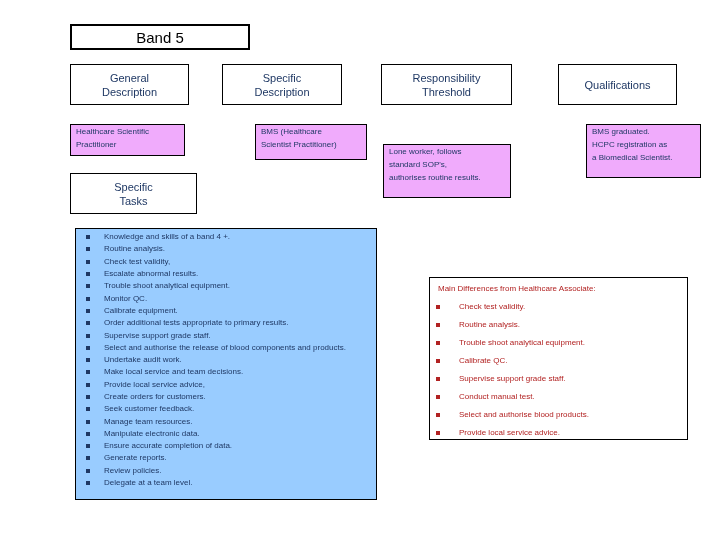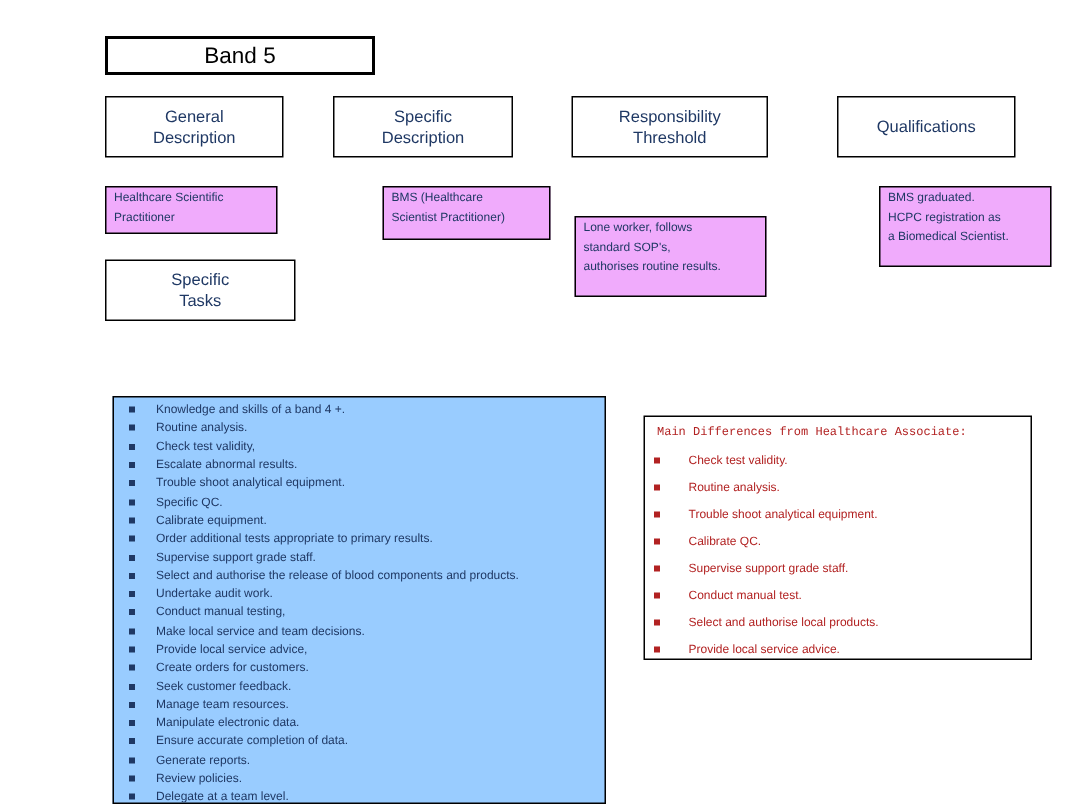--- a/index.html
+++ b/index.html
@@ -40,36 +40,35 @@
   }
   .tasks-header-box {
     left: 70px; top: 173px; width: 127px; height: 41px;
     background: #ffffff;
     display: flex; align-items: center; justify-content: center;
     text-align: center;
     color: #1F3864; font-size: 11px; line-height: 14px;
     white-space: pre-line;
   }
   .tasks-box {
-    left: 75px; top: 228px; width: 329px; height: 272px;
+    left: 75px; top: 228px; width: 302px; height: 272px;
     background: #99CCFF;
     color: #1F3864;
     padding: 2px 4px 0 10px;
     overflow: hidden;
-    margin-top: 36px;
   }
   .diff-box {
     left: 429px; top: 277px; width: 259px; height: 163px;
     background: #ffffff;
     color: #B22222;
     overflow: hidden;
   }
   .diff-header {
     margin: 6px 8px 4px 8px;
-    font-size: 8px; line-height: 10px; font-family: Liberation Mono, monospace;
+    font-size: 8px; line-height: 10px;
   }
   .bullet-row { display: flex; align-items: center; }
   .tasks-box .bullet-row { height: 12.3px; }
   .diff-box .bullet-row { height: 18px; }
   .bullet {
     flex: 0 0 4px; width: 4px; height: 4px;
     background: currentColor;
   }
   .tasks-box .bullet { margin-right: 14px; }
   .diff-box .bullet { margin-left: 6px; margin-right: 19px; }
@@ -122,45 +121,41 @@
       <div class="bullet-row">
         <span class="bullet"></span>
         <span class="bullet-text">Escalate abnormal results.</span>
       </div>
       <div class="bullet-row">
         <span class="bullet"></span>
         <span class="bullet-text">Trouble shoot analytical equipment.</span>
       </div>
       <div class="bullet-row">
         <span class="bullet"></span>
-        <span class="bullet-text">Specific QC.</span>
+        <span class="bullet-text">Monitor QC.</span>
       </div>
       <div class="bullet-row">
         <span class="bullet"></span>
         <span class="bullet-text">Calibrate equipment.</span>
       </div>
       <div class="bullet-row">
         <span class="bullet"></span>
         <span class="bullet-text">Order additional tests appropriate to primary results.</span>
       </div>
       <div class="bullet-row">
         <span class="bullet"></span>
         <span class="bullet-text">Supervise support grade staff.</span>
       </div>
       <div class="bullet-row">
         <span class="bullet"></span>
         <span class="bullet-text">Select and authorise the release of blood components and products.</span>
       </div>
       <div class="bullet-row">
         <span class="bullet"></span>
         <span class="bullet-text">Undertake audit work.</span>
-      </div>
-      <div class="bullet-row">
-        <span class="bullet"></span>
-        <span class="bullet-text">Conduct manual testing,</span>
       </div>
       <div class="bullet-row">
         <span class="bullet"></span>
         <span class="bullet-text">Make local service and team decisions.</span>
       </div>
       <div class="bullet-row">
         <span class="bullet"></span>
         <span class="bullet-text">Provide local service advice,</span>
       </div>
       <div class="bullet-row">
@@ -219,21 +214,21 @@
         <div class="bullet-row">
           <span class="bullet"></span>
           <span class="bullet-text">Supervise support grade staff.</span>
         </div>
         <div class="bullet-row">
           <span class="bullet"></span>
           <span class="bullet-text">Conduct manual test.</span>
         </div>
         <div class="bullet-row">
           <span class="bullet"></span>
-          <span class="bullet-text">Select and authorise local products.</span>
+          <span class="bullet-text">Select and authorise blood products.</span>
         </div>
         <div class="bullet-row">
           <span class="bullet"></span>
           <span class="bullet-text">Provide local service advice.</span>
         </div>
       </div>
   </div>
 
 </div>
 

